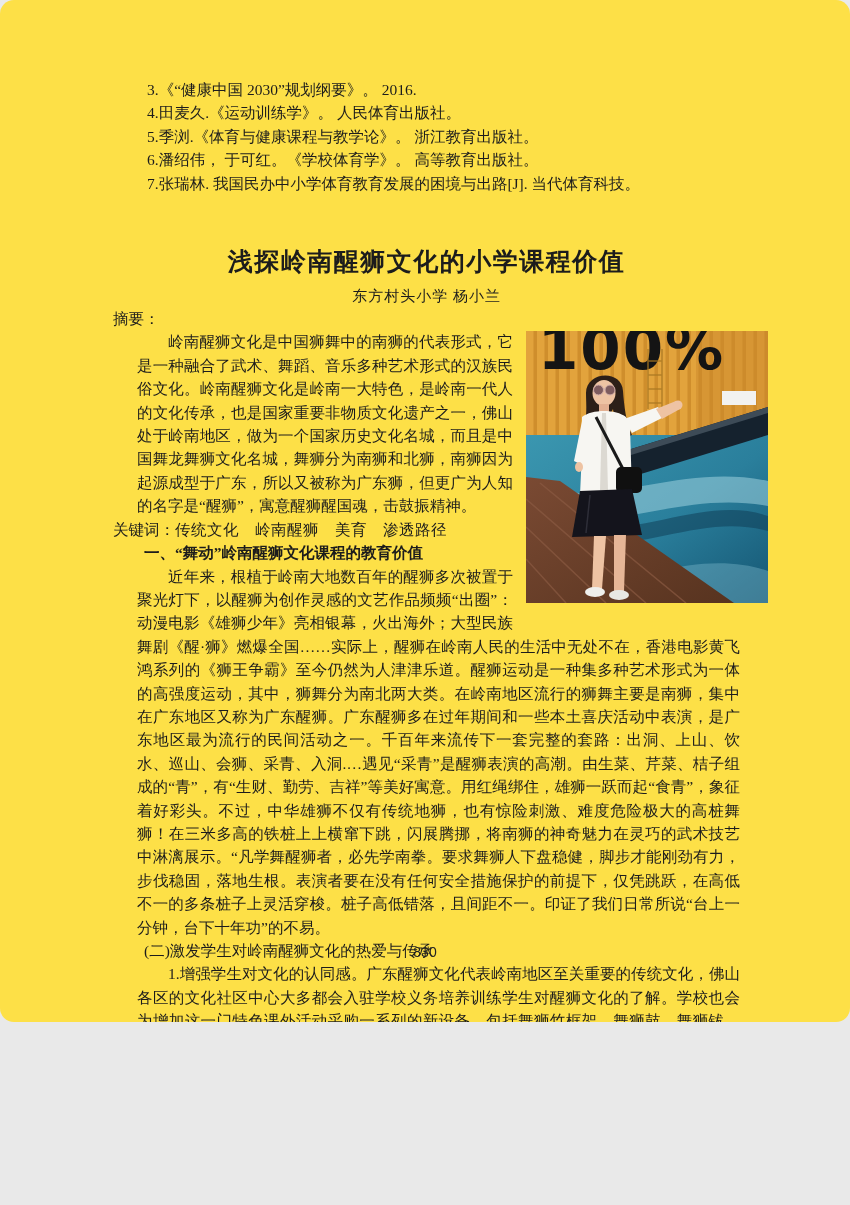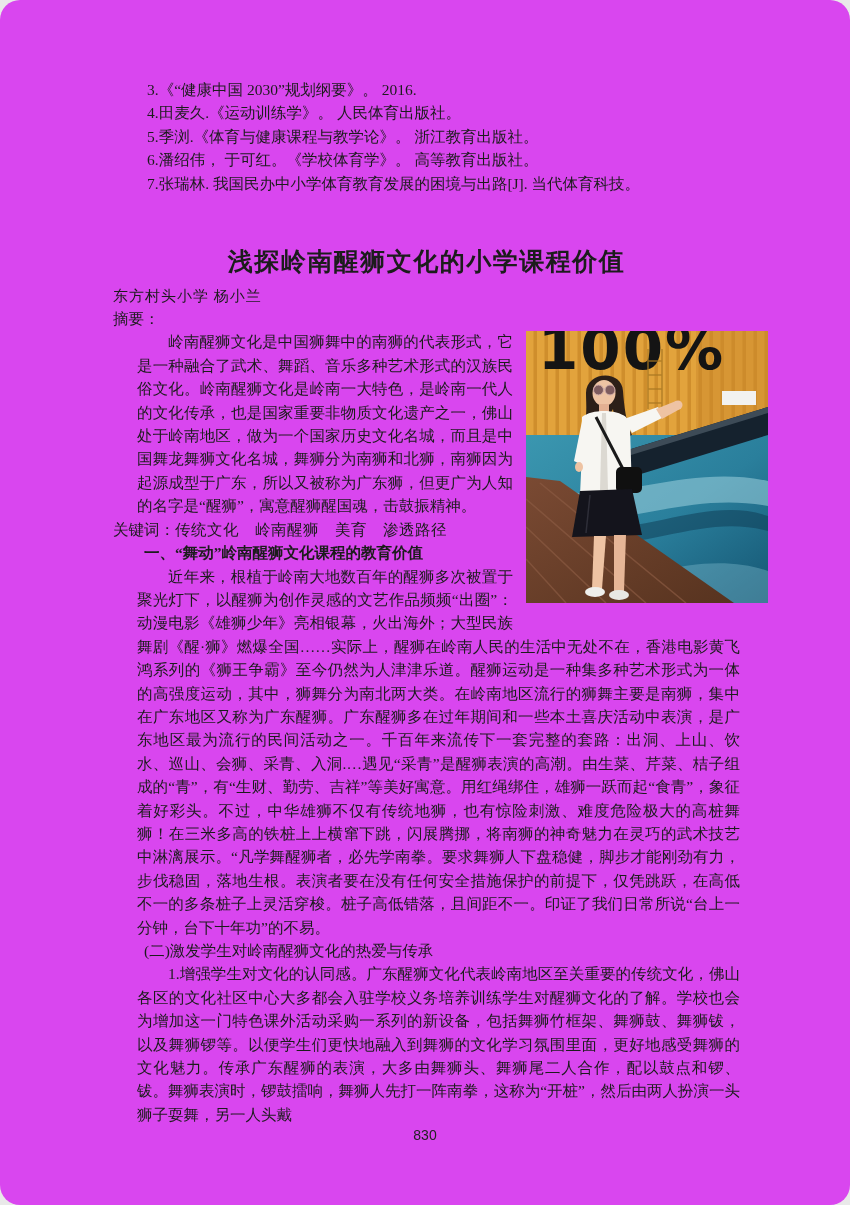--- a/index.html
+++ b/index.html
@@ -4,37 +4,37 @@
 <style>
   html,body{margin:0;padding:0;}
   body{
     width:850px;height:1205px;
     background:#e9e9e9;
     font-family:"Liberation Serif","DejaVu Serif",serif;
     color:#1c1c1c;
     position:relative;
   }
   .page{
-    position:absolute;left:0;top:0;width:850px;height:1205px;
-    background:#d946ef;border-radius:20px;overflow:hidden;
+    position:absolute;left:0;top:0;width:850px;height:1022px;
+    background:#fde047;border-radius:14px;overflow:hidden;
   }
   .content{
     position:absolute;left:113px;top:78px;width:627px;
     font-size:15.5px;line-height:23.4px;
     text-align:justify;
   }
   .refs{margin-left:34px;}
   .ref{white-space:nowrap;}
   .paper-title{
     margin-top:52px;text-align:center;
     font-size:25px;line-height:30px;font-weight:bold;
     letter-spacing:1.5px;
   }
   .author-line{
-    margin-top:8px;
+    margin-top:8px;text-align:center;
     font-size:15px;line-height:22px;letter-spacing:1px;
   }
   .abstract-label{}
   p{margin:0;}
   .indent{text-indent:2em;margin-left:24px;}
   .kw-line .kw{letter-spacing:.5px;}
   .section-heading{font-weight:bold;text-indent:2em;}
   .sub-heading{text-indent:2em;}
   .photo-float{
     float:right;width:242px;height:272px;

